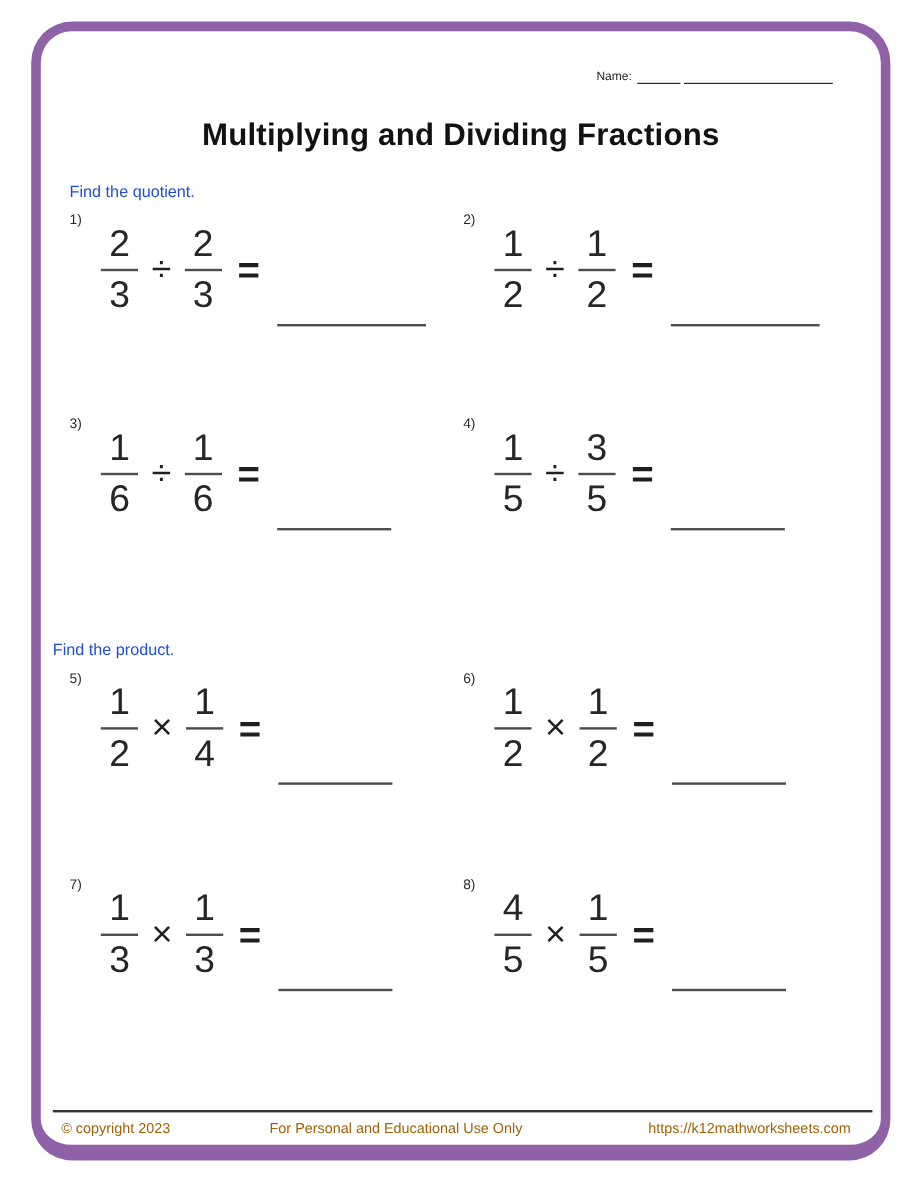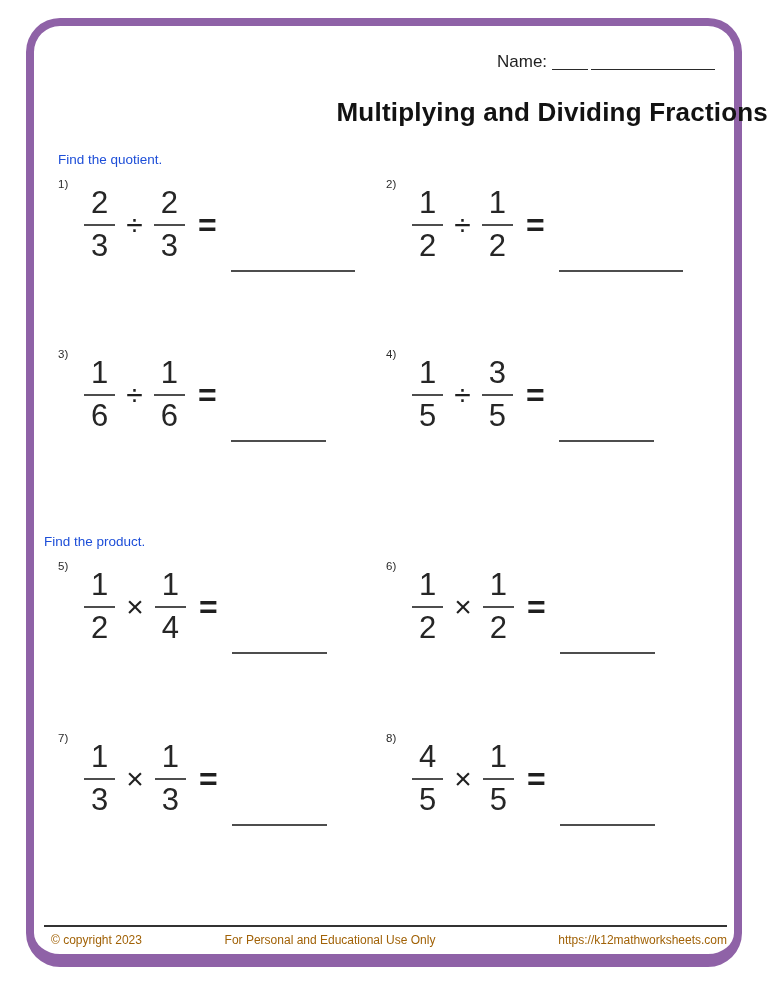--- a/index.html
+++ b/index.html
@@ -18,40 +18,41 @@
     width: 716px; height: 949px;
     box-sizing: border-box;
     border: 8px solid #8f62a7;
     border-bottom-width: 13px;
     border-radius: 34px;
   }
   .name-row {
     position: absolute;
     left: 497px; top: 52px;
     display: flex;
-    font-size: 17px;
+    align-items: flex-end;
+    font-size: 10px;
     color: #1f1f1f;
   }
   .name-line-short {
     display: inline-block;
     width: 36px; height: 17px;
     margin-left: 5px;
     border-bottom: 1.6px solid #2a2a2a;
   }
   .name-line-long {
     display: inline-block;
     width: 124px; height: 17px;
     margin-left: 3px;
     border-bottom: 1.6px solid #2a2a2a;
   }
   .title {
     position: absolute;
     left: 0; top: 97px;
     width: 768px;
-    text-align: right;
+    text-align: center;
     font-size: 26px;
     font-weight: 700;
     letter-spacing: 0.2px;
     color: #121212;
   }
   .instruction {
     position: absolute;
     font-size: 13.5px;
     color: #1d4ed8;
   }
@@ -121,21 +122,21 @@
     border-top: 2px solid #333333;
   }
   .footer-text {
     position: absolute;
     top: 933px;
     font-size: 12px;
     color: #a16207;
   }
   #footer-copyright { left: 51px; }
   #footer-usage { left: 0; width: 660px; text-align: center; }
-  #footer-url { right: 41px; }
+  #footer-url { right: 59px; }
 </style>
 </head>
 <body>
 
 <div id="page">
   <div class="frame"></div>
 
   <div class="name-row">
     <span>Name:</span>
     <span class="name-line-short"></span>

